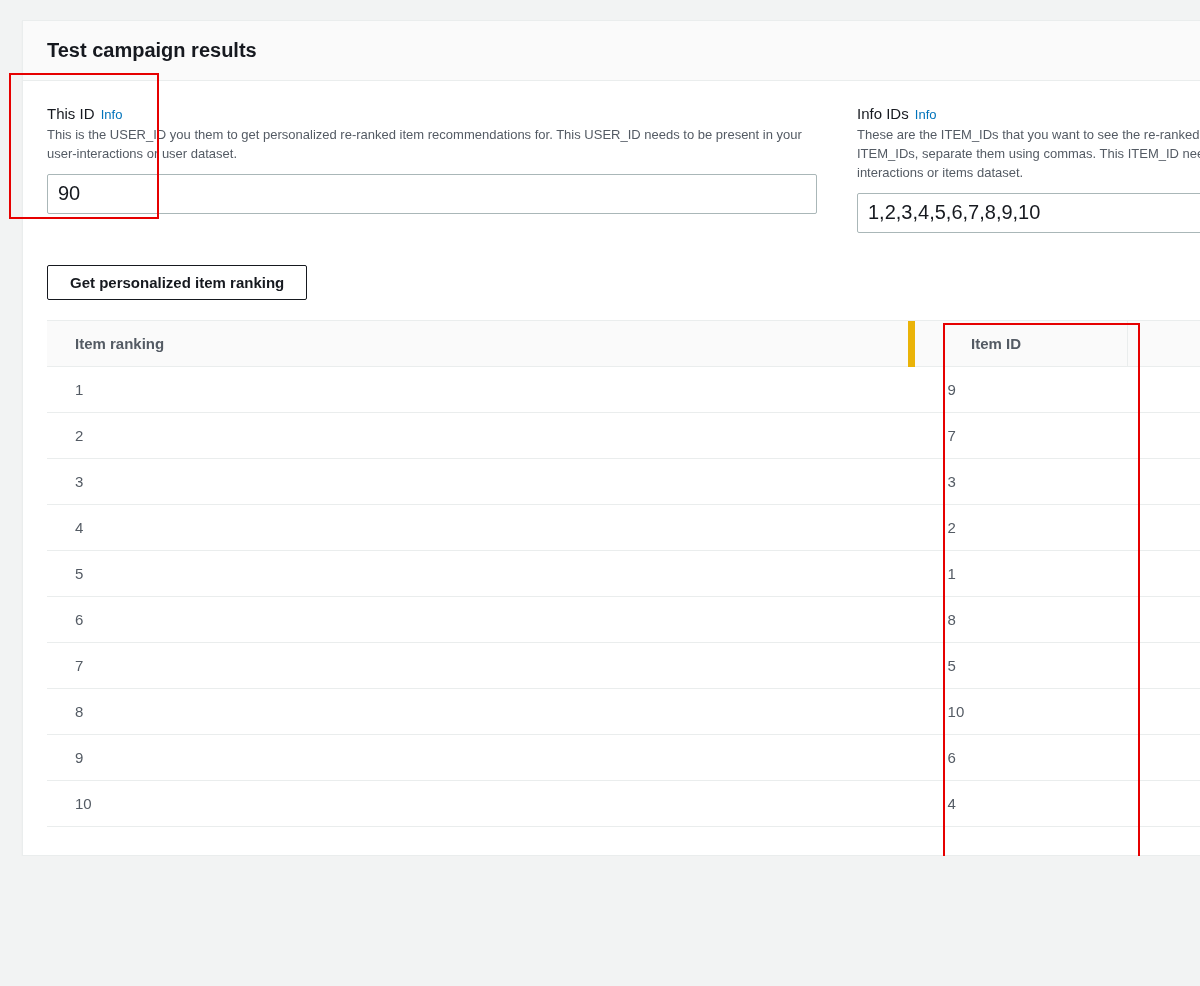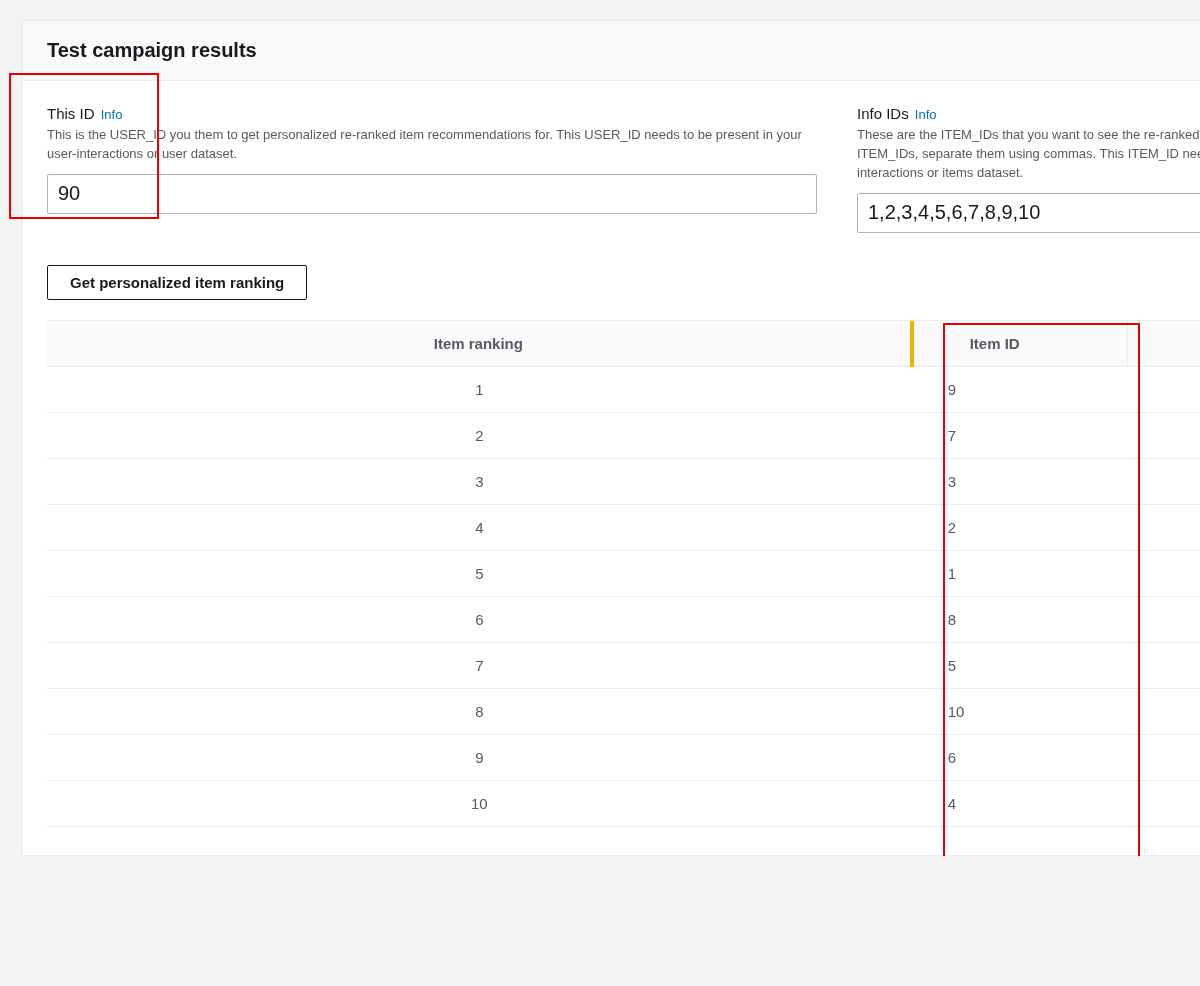--- a/index.html
+++ b/index.html
@@ -97,32 +97,32 @@
   table.results thead th {
     text-align: left;
     font-weight: 700;
     color: #545b64;
     background: #fafafa;
     border-bottom: 1px solid #eaeded;
     padding: 14px 28px;
     font-size: 15px;
   }
   table.results thead th.col-itemid {
-    border-left: 4px solid #eab308;
+    border-left: 7px solid #eab308;
     padding-left: 56px;
   }
   table.results tbody td {
     border-bottom: 1px solid #eaeded;
     padding: 14px 28px;
     font-size: 15px;
   }
   table.results tbody td.col-itemid {
     padding-left: 36px;
   }
-  table.results th.col-rank, table.results td.col-rank { width: 900px; text-align: center; }
+  table.results th.col-rank, table.results td.col-rank { width: 900px; }
   table.results th.col-itemid, table.results td.col-itemid { width: 220px; }
   table.results th.col-extra  { width: 280px; border-left: 1px solid #eaeded; }
   table.results td.col-extra  { }
 
   
   .hl { position: absolute; border: 2px solid #e60000; pointer-events: none; }
 </style>
 </head>
 <body>
 

